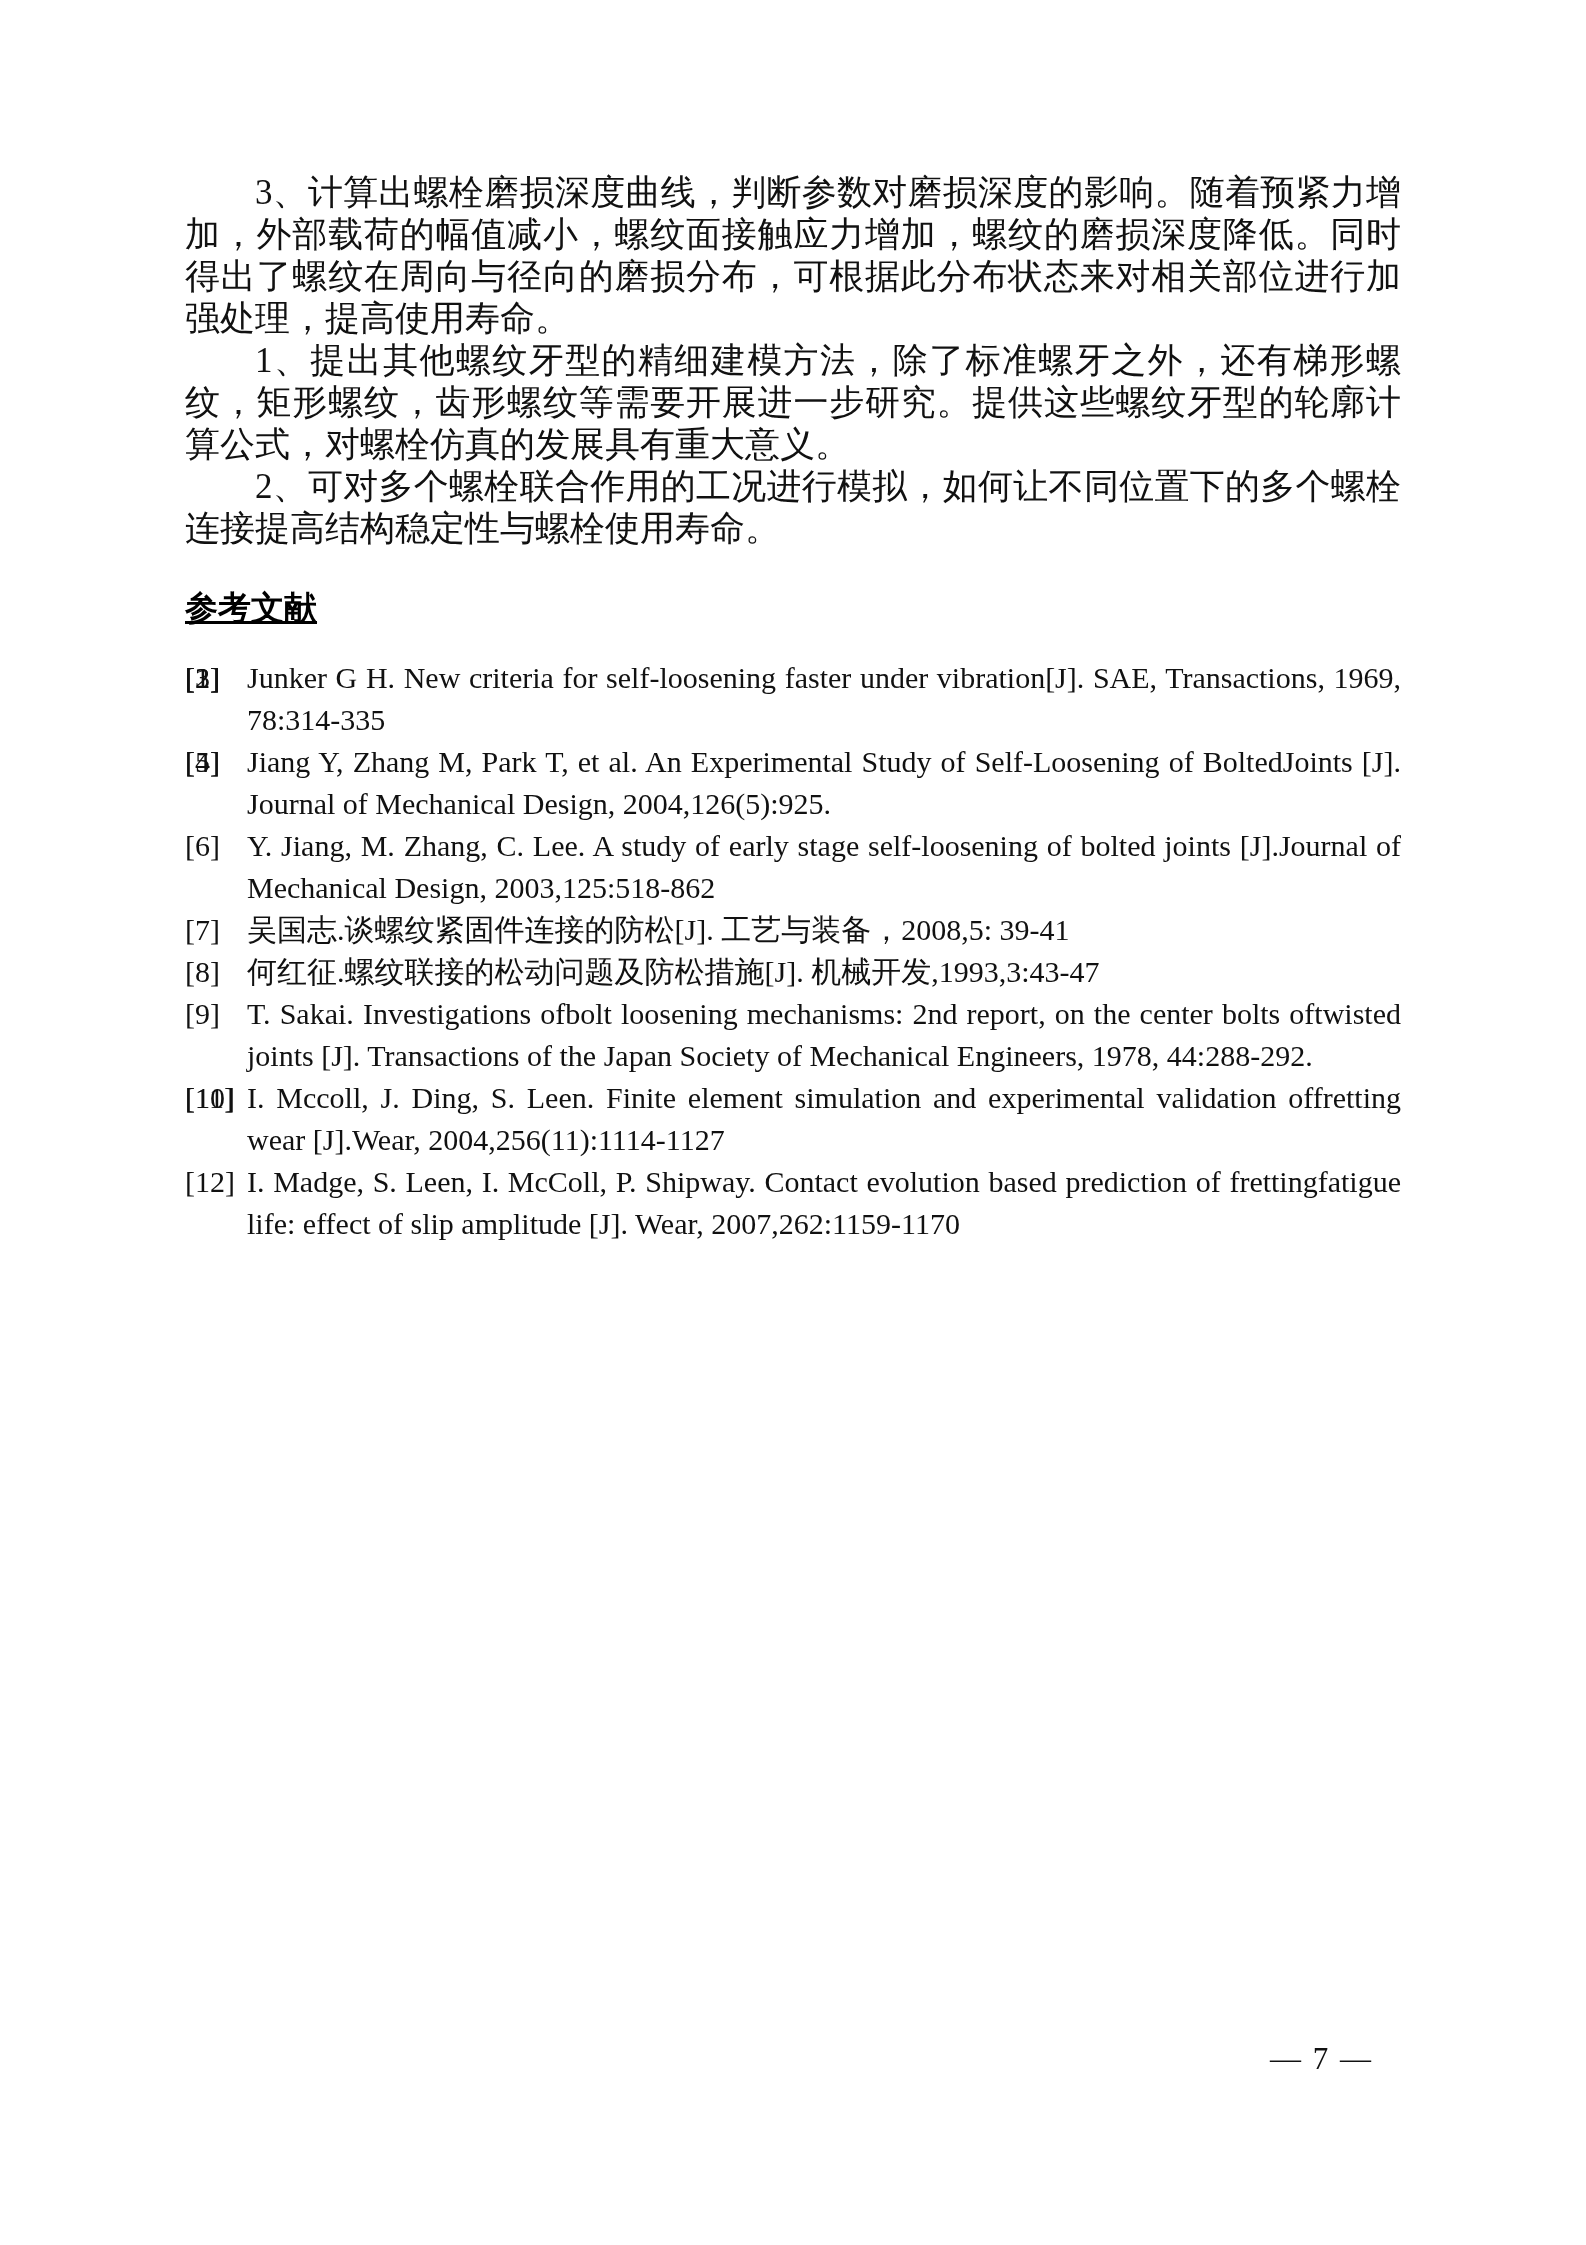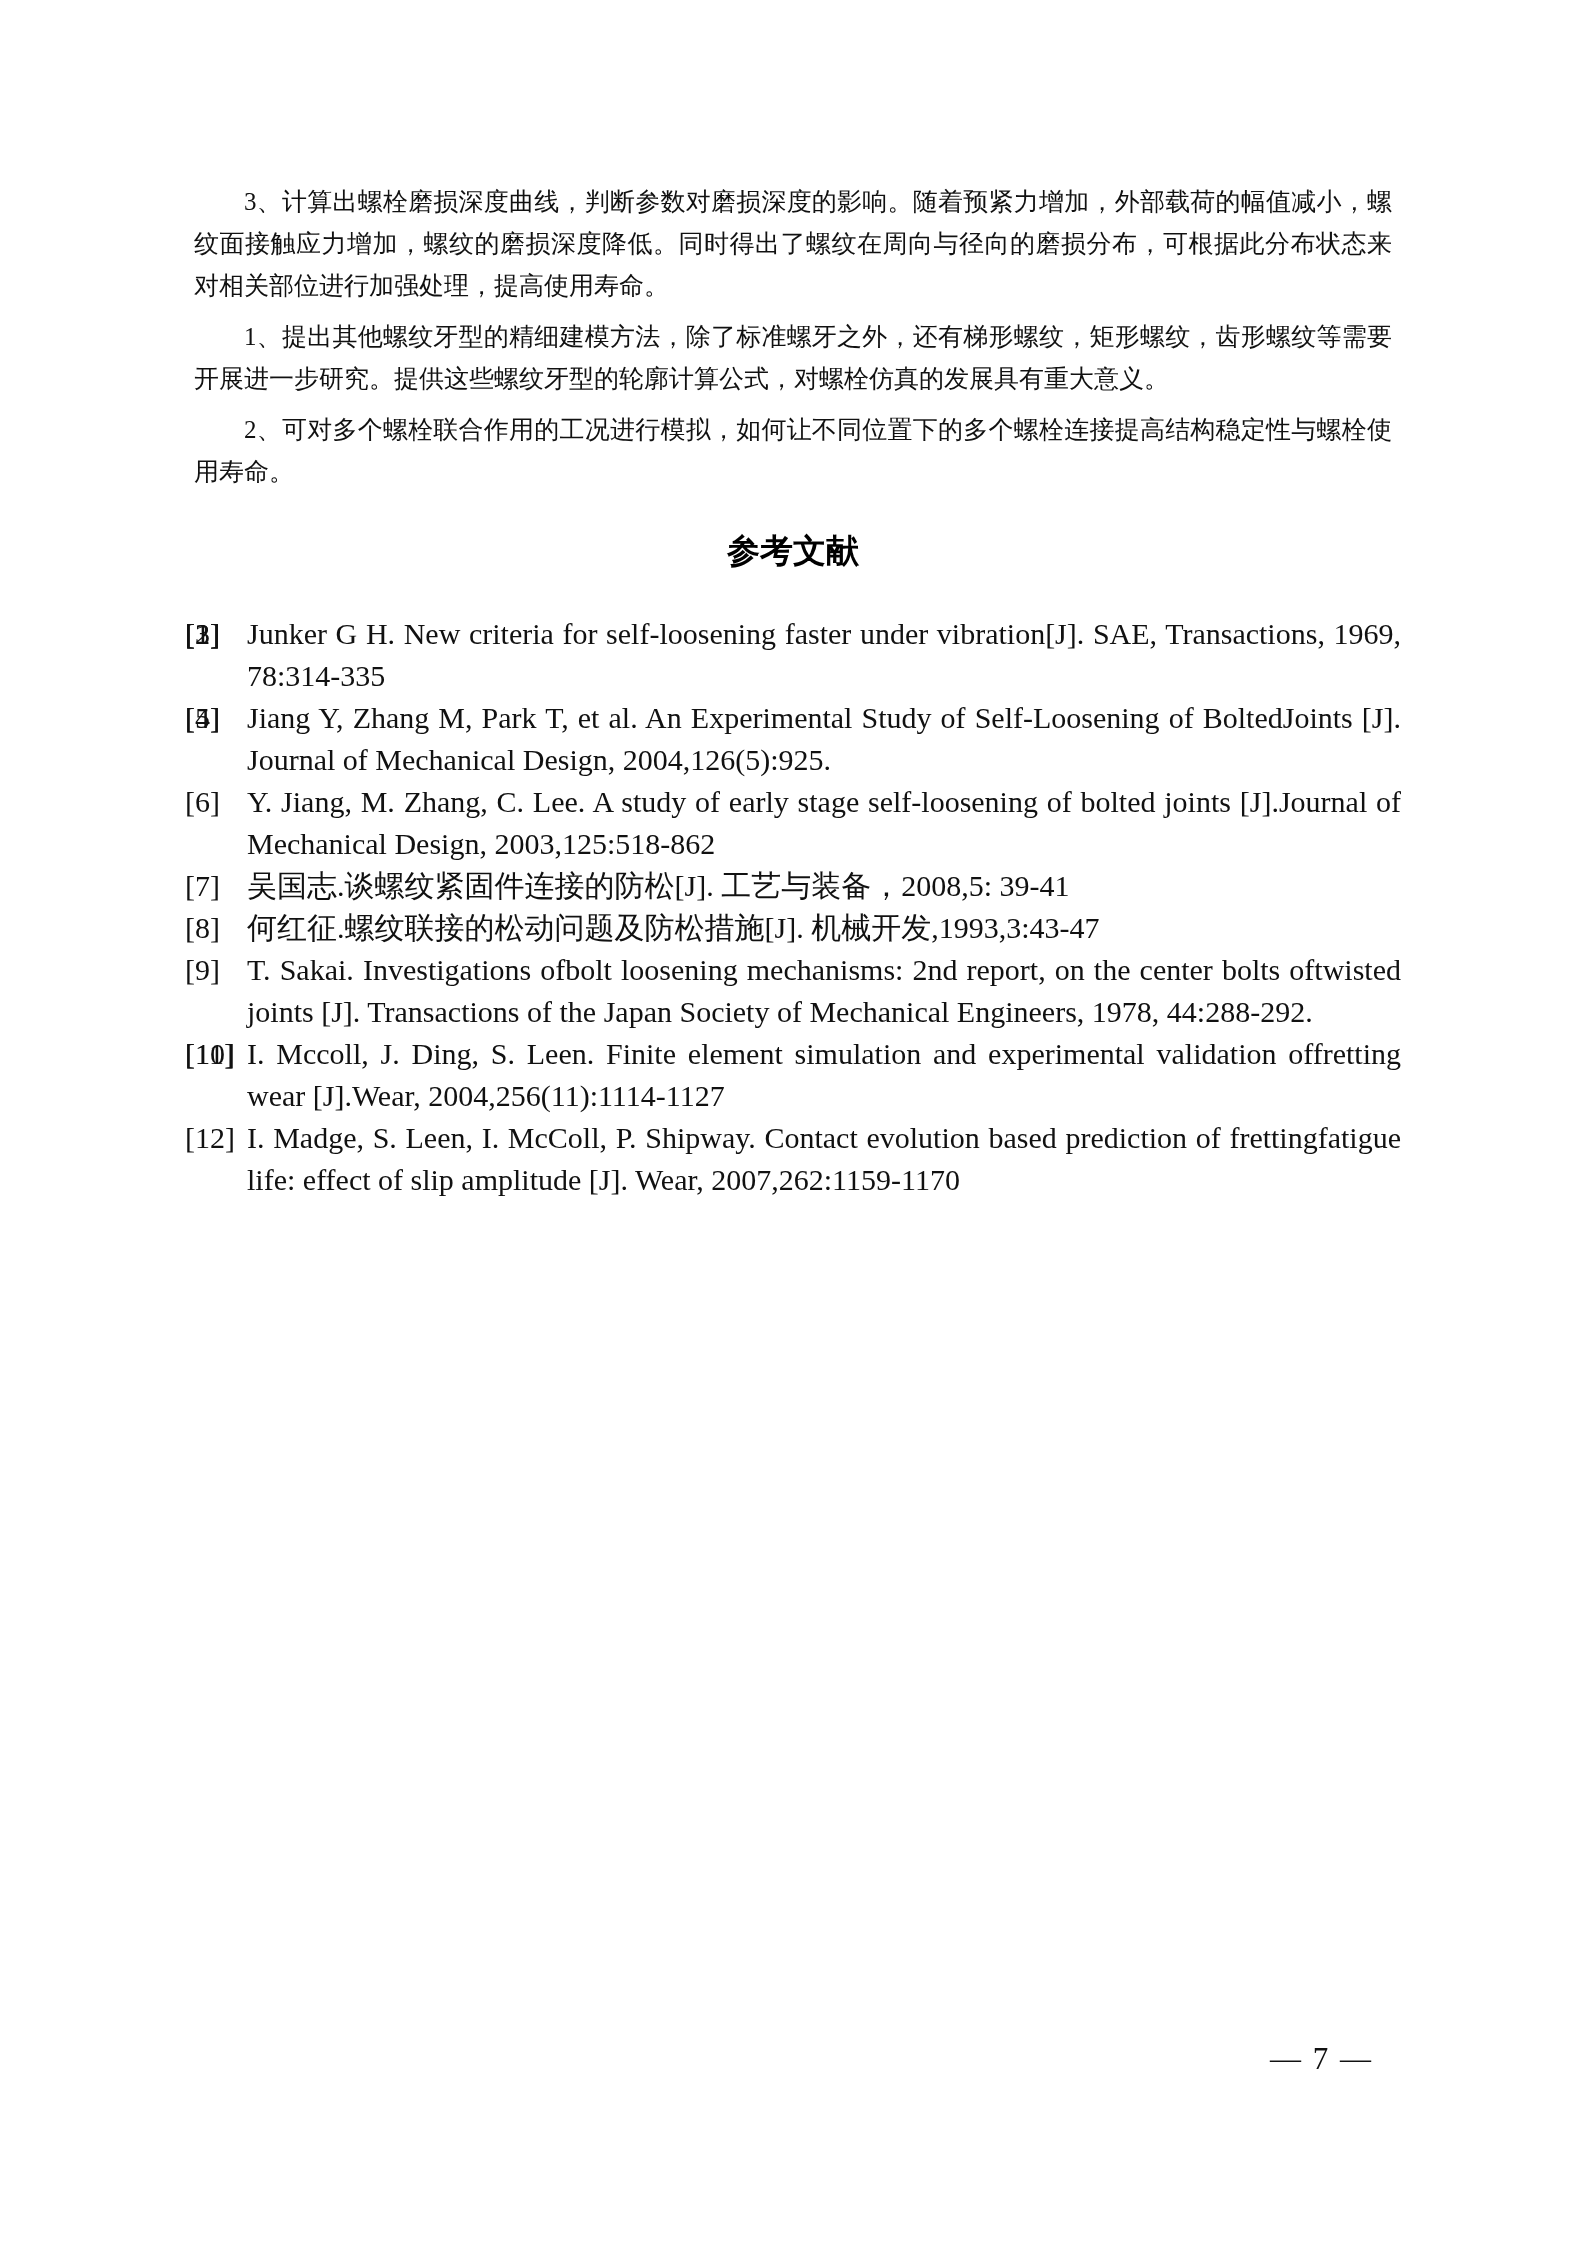--- a/index.html
+++ b/index.html
@@ -16,36 +16,36 @@
     font-family: "Liberation Serif", "DejaVu Serif", serif;
     overflow: hidden;
   }
   .content {
     position: absolute;
     left: 185px;
     top: 172px;
     width: 1216px;
   }
   .para {
-    margin: 9px;
-    font-size: 25px;
+    margin: 0;
+    font-size: 35px;
     line-height: 42px;
     text-align: justify;
     text-indent: 2em;
     word-break: break-word;
   }
   .refs-heading {
-    margin: 36px 0 40px 0;
-    text-align: center;
+    margin: 36px 0 27px 0;
     font-family: "Liberation Sans", "DejaVu Sans", sans-serif;
     font-weight: bold;
     font-size: 33px;
     line-height: 44px;
     color: #000000;
     text-indent: 0;
+    text-decoration: underline;
   }
   .refs {
     margin: 0;
   }
   .ref {
     position: relative;
     padding-left: 62px;
     font-size: 30px;
     line-height: 42px;
     text-align: justify;

